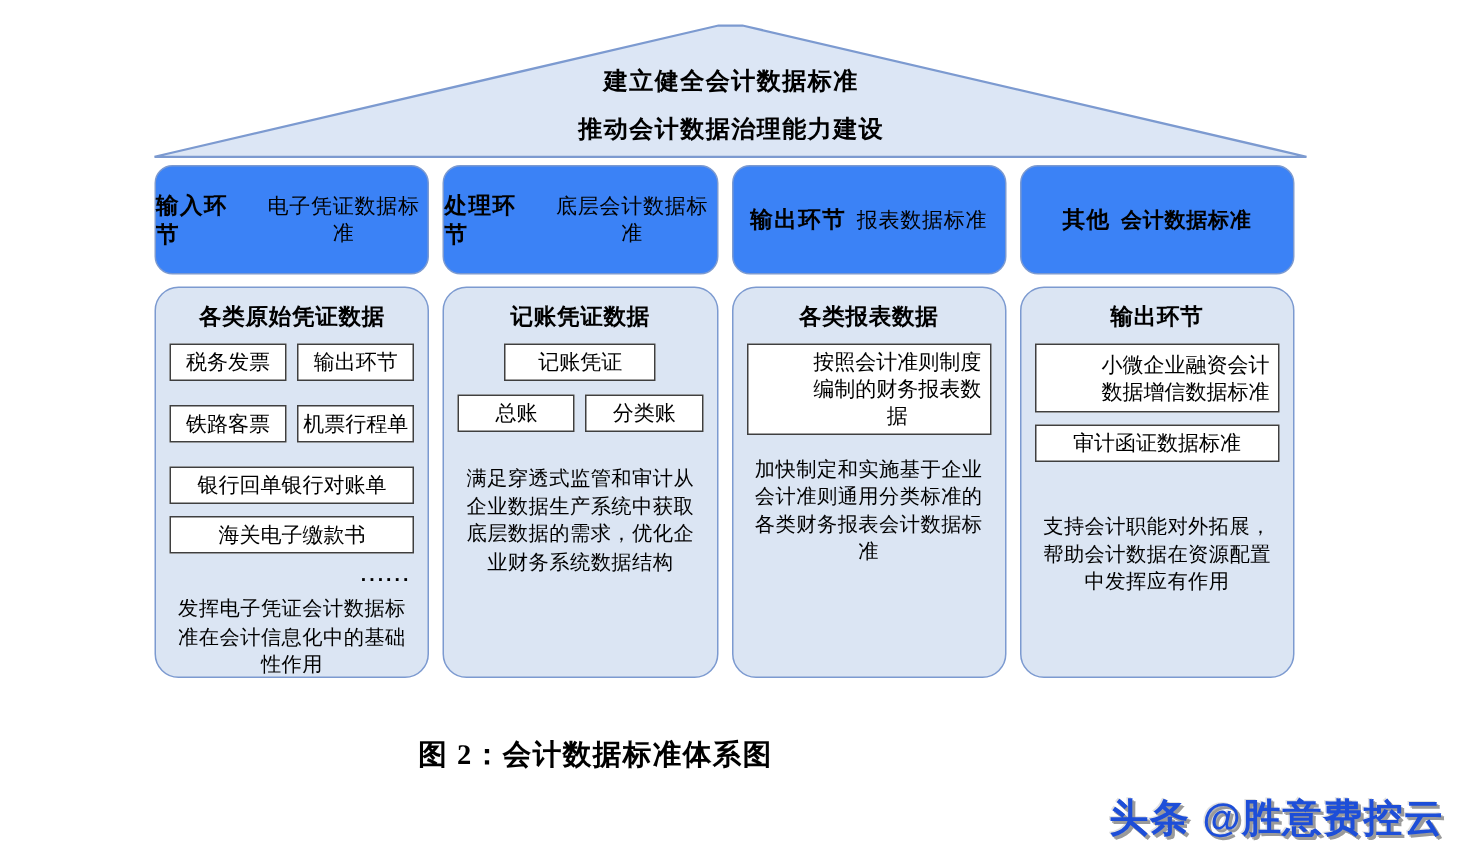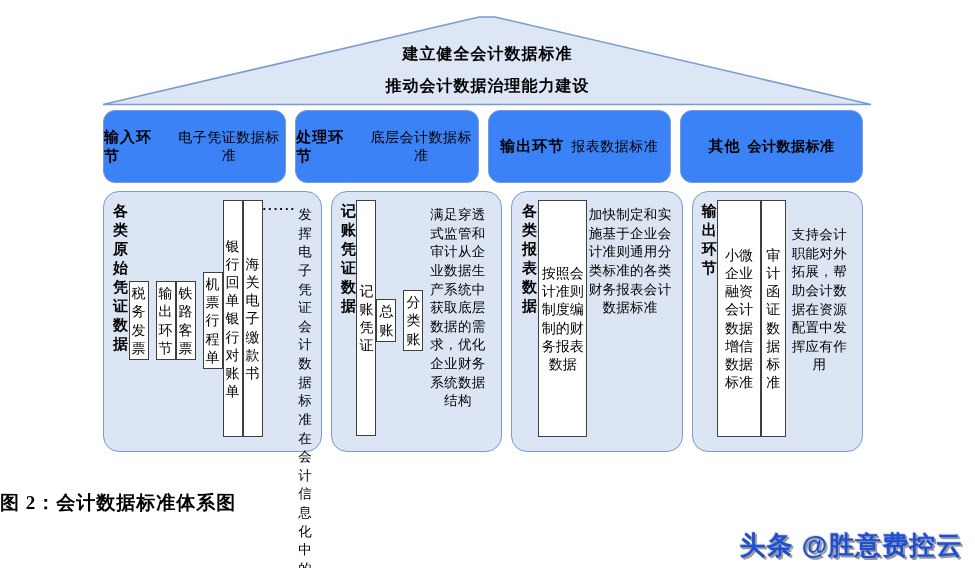--- a/index.html
+++ b/index.html
@@ -18,39 +18,39 @@
     flex:1;background:#3b82f6;border:1.5px solid #7c9ad0;border-radius:12px;
     display:flex;flex-direction:row;align-items:center;justify-content:center;gap:7px;font-family:Liberation Serif, serif;
   }
   .stage-title{font-weight:bold;font-size:15px;letter-spacing:1px;}
   .stage-sub{font-size:14px;letter-spacing:0.5px;text-align:center;}
   .stage-sub.bold{font-weight:bold;}
   
   .col-row{position:absolute;left:103px;top:191px;width:760px;height:261px;display:flex;gap:9px;}
   .col{
     flex:1;background:#dbe5f3;border:1.5px solid #7c9ad0;border-radius:16px;
-    padding:8px 9px 6px 9px;box-sizing:border-box;display:flex;flex-direction:row;
+    padding:8px 9px 6px 9px;box-sizing:border-box;display:flex;flex-direction:column;
   }
   .col-header{text-align:center;font-weight:bold;font-size:15px;margin:2px 0 8px 0;letter-spacing:0.5px;}
   .box{
     background:#fff;border:1px solid #3f3f3f;display:flex;align-items:center;justify-content:center;
     font-size:14px;text-align:center;line-height:1.3;padding:2px 2px;box-sizing:border-box;
   }
-  .pair{display:flex;gap:7px;margin-bottom:4px;align-items:center;}
+  .pair{display:flex;gap:7px;margin-bottom:16px;align-items:center;}
   .pair .box{flex:1;min-height:25px;}
   .full{margin-bottom:8px;min-height:25px;}
   .center-box{width:62%;margin:0 auto 9px auto;min-height:25px;}
-  .tall2{min-height:46px;}
+  .tall2{min-height:46px;padding-left:40px;}
   .tall3{min-height:66px;}
   .dots{text-align:right;font-weight:bold;font-size:13px;letter-spacing:2px;line-height:10px;margin:1px 2px 3px 0;}
   .note{font-size:13.5px;text-align:center;line-height:1.38;margin-top:6px;letter-spacing:0.3px;}
   .note.pushed{margin-top:26px;}
   
   .caption{
-    position:absolute;left:0;top:490px;width:794px;text-align:left;
+    position:absolute;left:0;top:490px;width:794px;text-align:center;
     font-family:"Liberation Serif","DejaVu Serif",serif;font-weight:bold;font-size:19px;letter-spacing:1px;
   }
   
   .watermark{
     position:absolute;right:12px;top:528px;font-size:26px;font-weight:bold;letter-spacing:1px;
     color:#1d4ed8;text-shadow:2px 2px 0 #9a9a9a,-1px -1px 0 #e0e0e0,1px 1px 0 #b5b5b5;
   }
 </style>
 </head>
 <body>

